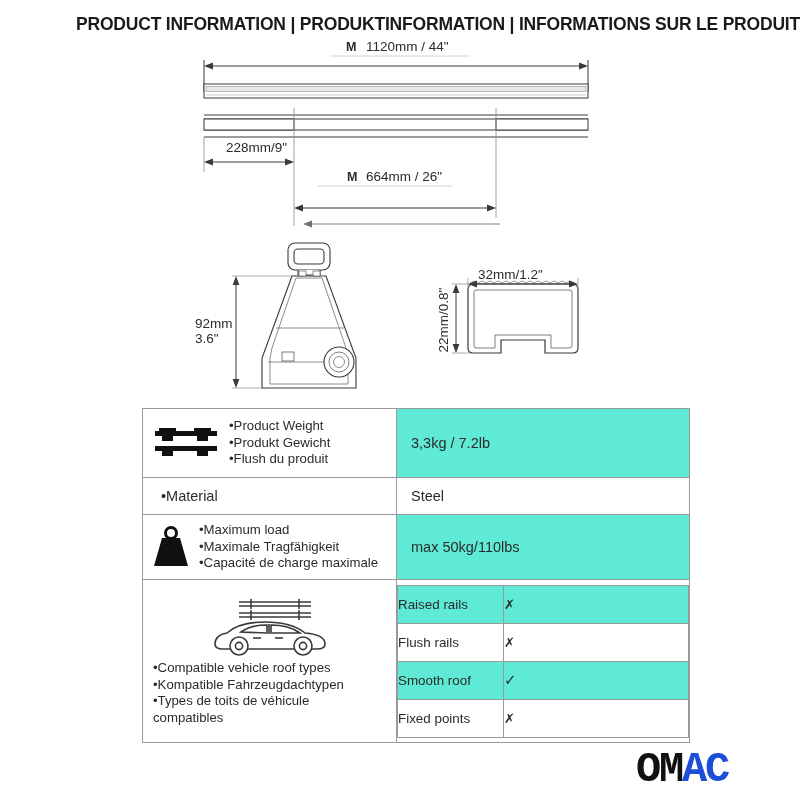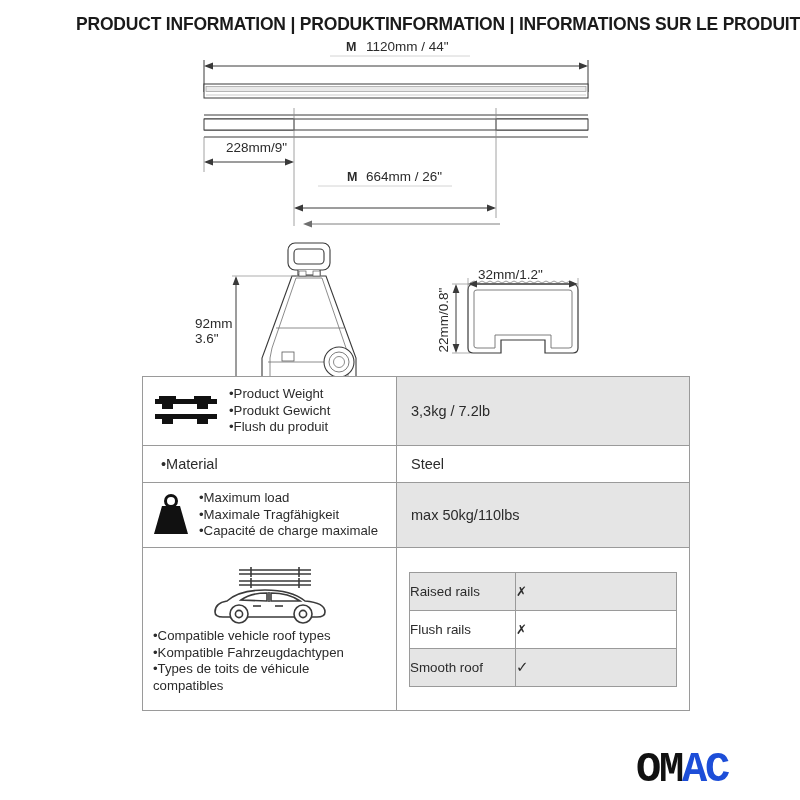--- a/index.html
+++ b/index.html
@@ -12,26 +12,26 @@
     font-size:17.5px;font-weight:bold;letter-spacing:-0.2px;color:#1a1a1a;
     white-space:nowrap;
   }
 
   
   #drawing{position:absolute;left:0;top:40px;width:800px;height:350px;}
   #drawing svg{display:block;}
 
   
   #spec-table{
-    position:absolute;left:142px;top:376px;width:548px;
+    position:absolute;left:142px;top:408px;width:548px;
     border:1px solid #808080;border-collapse:collapse;
     background:#ffffff;
   }
   #spec-table td{border:1px solid #9a9a9a;padding:0;vertical-align:middle;}
-  .shade{background:#e5e5e5;}
+  .shade{background:#5eead4;}
   .plain{background:#ffffff;}
 
   .lbl-cell{width:243px;position:relative;}
   .val-cell{padding-left:14px !important;font-size:14.5px;color:#2b2b2b;}
 
   .lbl-flex{display:flex;align-items:center;height:100%;}
   .icon-box{width:86px;min-width:86px;display:flex;align-items:center;justify-content:center;}
   .lbl-text{font-size:13.2px;line-height:1.24;color:#2b2b2b;}
   .lbl-text div{white-space:nowrap;}
 
@@ -311,41 +311,47 @@
             </g>
           </svg>
         </div>
         <div class="roof-text">
           <div>•Compatible vehicle roof types</div>
           <div>•Kompatible Fahrzeugdachtypen</div>
           <div>•Types de toits de véhicule</div>
           <div class="wrap2">compatibles</div>
         </div>
       </td>
-      <td class="plain" style="padding:12px">
+      <td class="plain" style="padding:0">
         <table class="roof-sub">
           <tbody>
             <tr>
               <td class="rt-name shade">Raised rails</td>
               <td class="rt-mark shade">
                 <span class="mark-x">✗</span>
               </td>
             </tr>
             <tr>
               <td class="rt-name plain">Flush rails</td>
               <td class="rt-mark plain">
                 <span class="mark-x">✗</span>
               </td>
             </tr>
             <tr>
               <td class="rt-name shade">Smooth roof</td>
               <td class="rt-mark shade">
                 <span class="mark-v">✓</span>
               </td>
             </tr>
+            <tr>
+              <td class="rt-name plain">Fixed points</td>
+              <td class="rt-mark plain">
+                <span class="mark-x">✗</span>
+              </td>
+            </tr>
           </tbody>
         </table>
       </td>
     </tr>
 
   </tbody>
 </table>
 
 <div id="logo">
   <span class="word om">OM</span><span class="word ac">AC</span>

